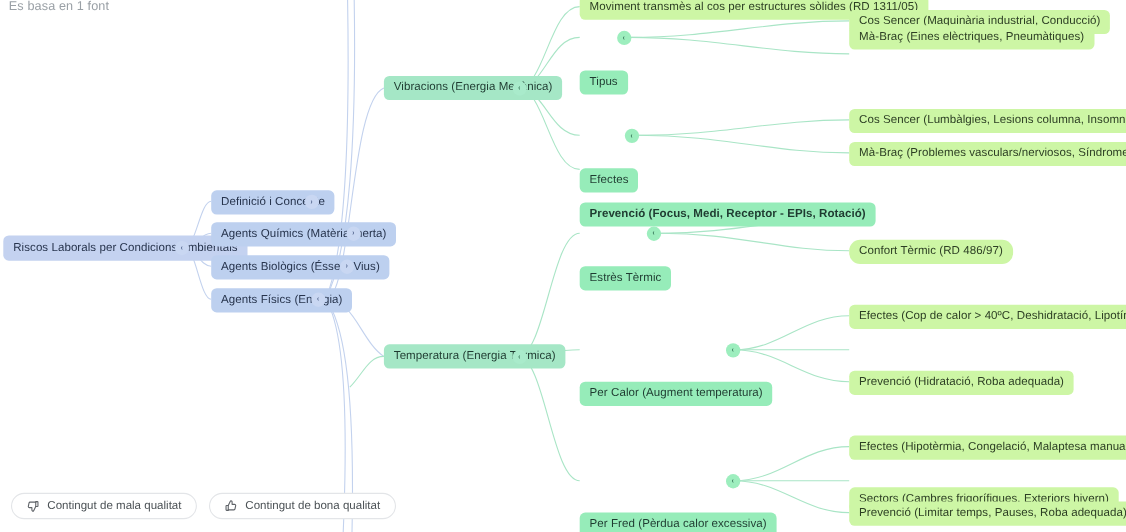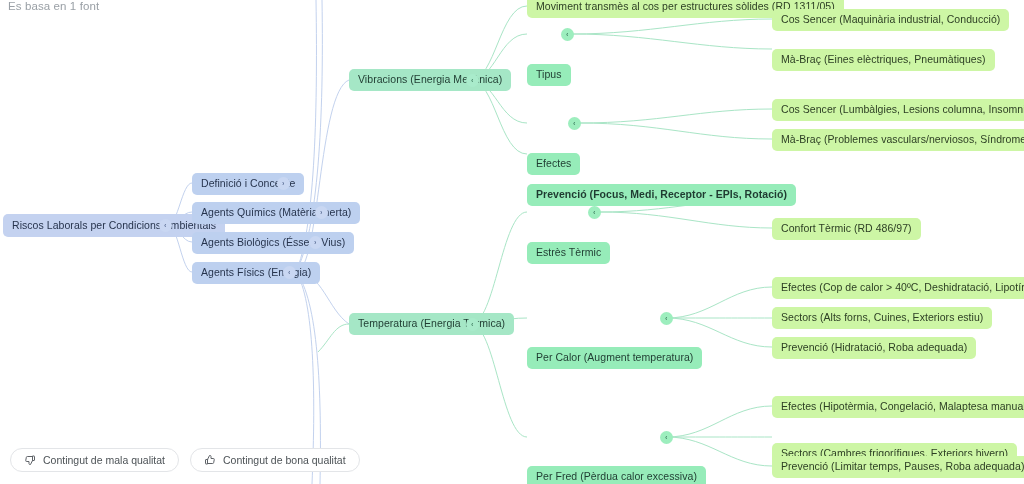--- a/index.html
+++ b/index.html
@@ -219,48 +219,47 @@
     <span class="chev">‹</span>
   </div>
 
   <div class="node leaf" style="left:527px; top:-4px;">Moviment transmès al cos per estructures sòlides (RD 1311/05)</div>
 
   <div class="node sub" style="left:527px; top:24px;">Tipus</div>
   <div class="toggle green-sub" style="left:561px; top:28px;">
     <span class="chev">‹</span>
   </div>
   <div class="node leaf" style="left:772px; top:9px;">Cos Sencer (Maquinària industrial, Conducció)</div>
-  <div class="node leaf" style="left:772px; top:49px;">Mà-Braç (Eines elèctriques, Pneumàtiques)</div>
+  <div class="node leaf" style="left:772px; top:23px;">Mà-Braç (Eines elèctriques, Pneumàtiques)</div>
 
   <div class="node sub" style="left:527px; top:113px;">Efectes</div>
   <div class="toggle green-sub" style="left:568px; top:117px;">
     <span class="chev">‹</span>
   </div>
   <div class="node leaf" style="left:772px; top:99px;">Cos Sencer (Lumbàlgies, Lesions columna, Insomni)</div>
   <div class="node leaf" style="left:772px; top:129px;">Mà-Braç (Problemes vasculars/nerviosos, Síndrome de Raynaud)</div>
 
   <div class="node sub" style="left:527px; top:144px;font-weight:bold;">Prevenció (Focus, Medi, Receptor - EPIs, Rotació)</div>
 
   <div class="node branch" style="left:349px; top:313px;">Temperatura (Energia Tèrmica)</div>
   <div class="toggle green" style="left:466px; top:318px;">
     <span class="chev">‹</span>
   </div>
 
   <div class="node sub" style="left:527px; top:202px;">Estrès Tèrmic</div>
   <div class="toggle green-sub" style="left:588px; top:206px;">
     <span class="chev">‹</span>
   </div>
-  <div class="node leaf" style="left:772px; top:218px;">Confort Tèrmic (RD 486/97)</div>
+  <div class="node leaf" style="left:772px; top:218px;border-radius:10px;">Confort Tèrmic (RD 486/97)</div>
 
   <div class="node sub" style="left:527px; top:307px;">Per Calor (Augment temperatura)</div>
   <div class="toggle green-sub" style="left:660px; top:312px;">
     <span class="chev">‹</span>
   </div>
   <div class="node leaf" style="left:772px; top:277px;">Efectes (Cop de calor &gt; 40ºC, Deshidratació, Lipotímia)</div>
-  <div class="node leaf" style="left:772px; top:307px;">Sectors (Alts forns, Cuines, Exteriors estiu)</div>
   <div class="node leaf" style="left:772px; top:337px;">Prevenció (Hidratació, Roba adequada)</div>
 
   <div class="node sub" style="left:527px; top:426px;">Per Fred (Pèrdua calor excessiva)</div>
   <div class="toggle green-sub" style="left:660px; top:431px;">
     <span class="chev">‹</span>
   </div>
   <div class="node leaf" style="left:772px; top:396px;">Efectes (Hipotèrmia, Congelació, Malaptesa manual)</div>
   <div class="node leaf" style="left:772px; top:426px;margin-top:17px;">Sectors (Cambres frigorífiques, Exteriors hivern)</div>
   <div class="node leaf" style="left:772px; top:456px;">Prevenció (Limitar temps, Pauses, Roba adequada)</div>
 

